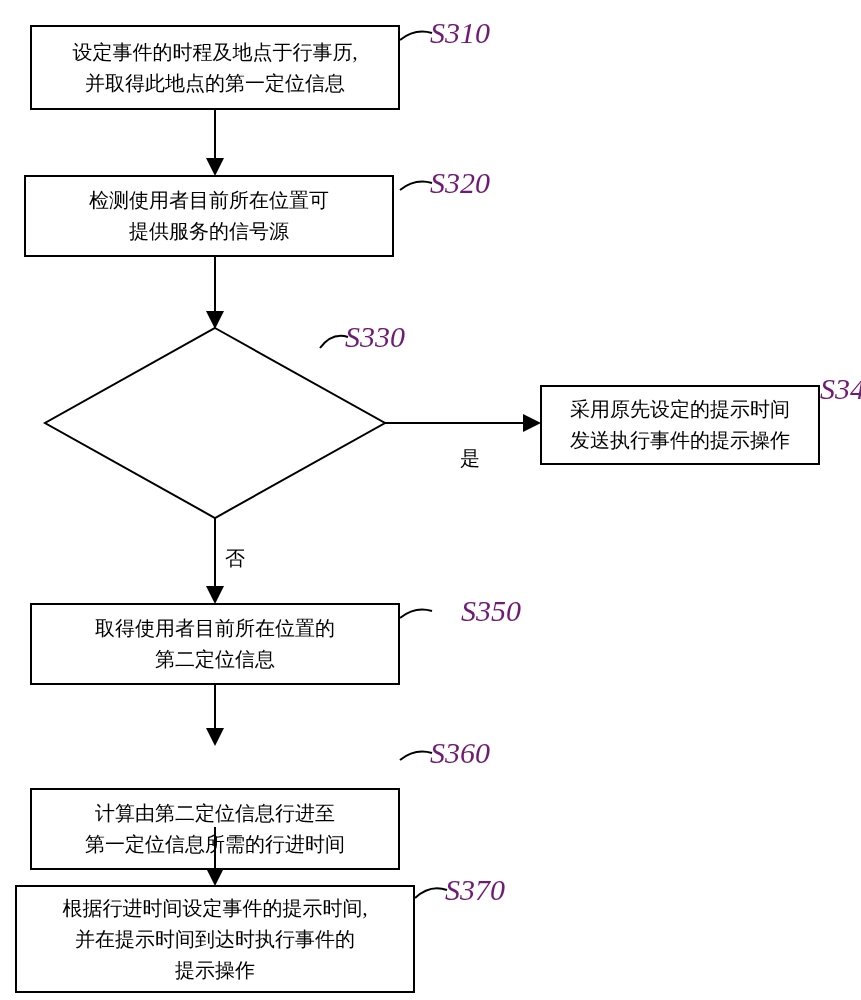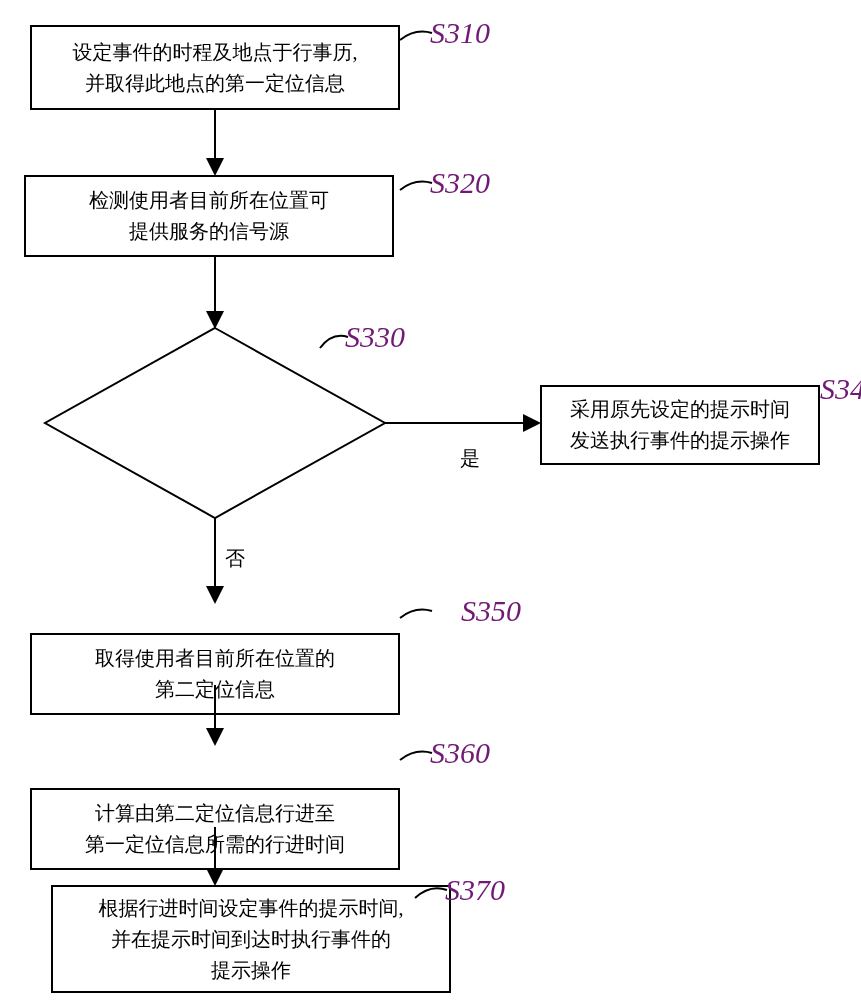--- a/index.html
+++ b/index.html
@@ -71,33 +71,33 @@
 
   <div class="box" style="left:540px; top:385px; width:280px; height:80px;">
     <span style="white-space:pre-line;">采用原先设定的提示时间
 发送执行事件的提示操作</span>
   </div>
   <div class="label" style="left:820px; top:372px;">S340</div>
 
   <div class="edge-label" style="left:460px; top:445px;">是</div>
   <div class="edge-label" style="left:225px; top:545px;">否</div>
 
-  <div class="box" style="left:30px; top:633px; width:370px; height:82px;">
+  <div class="box" style="left:30px; top:603px; width:370px; height:82px;">
     <span style="white-space:pre-line;">取得使用者目前所在位置的
 第二定位信息</span>
   </div>
   <div class="label" style="left:430px; top:594px;margin-left:31px;">S350</div>
 
   <div class="box" style="left:30px; top:788px; width:370px; height:82px;">
     <span style="white-space:pre-line;">计算由第二定位信息行进至
 第一定位信息所需的行进时间</span>
   </div>
   <div class="label" style="left:430px; top:736px;">S360</div>
 
-  <div class="box" style="left:15px; top:885px; width:400px; height:108px;margin-left:36px;">
+  <div class="box" style="left:15px; top:885px; width:400px; height:108px;">
     <span style="white-space:pre-line;">根据行进时间设定事件的提示时间,
 并在提示时间到达时执行事件的
 提示操作</span>
   </div>
   <div class="label" style="left:445px; top:873px;">S370</div>
 
   <svg class="overlay">
     <defs>
       <marker id="arrow" viewBox="0 0 12 12" refX="10" refY="6" markerWidth="9" markerHeight="9" orient="auto-start-reverse">
         <path d="M 0 0 L 12 6 L 0 12 z" fill="#000"></path>

